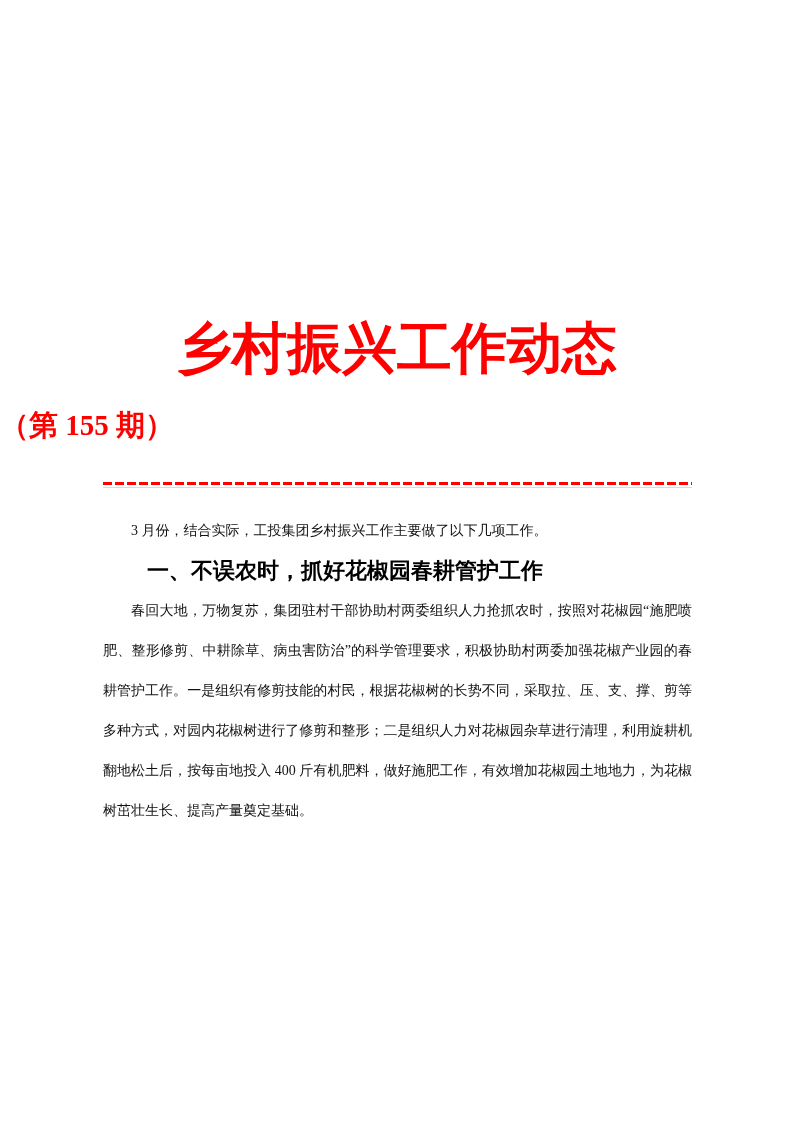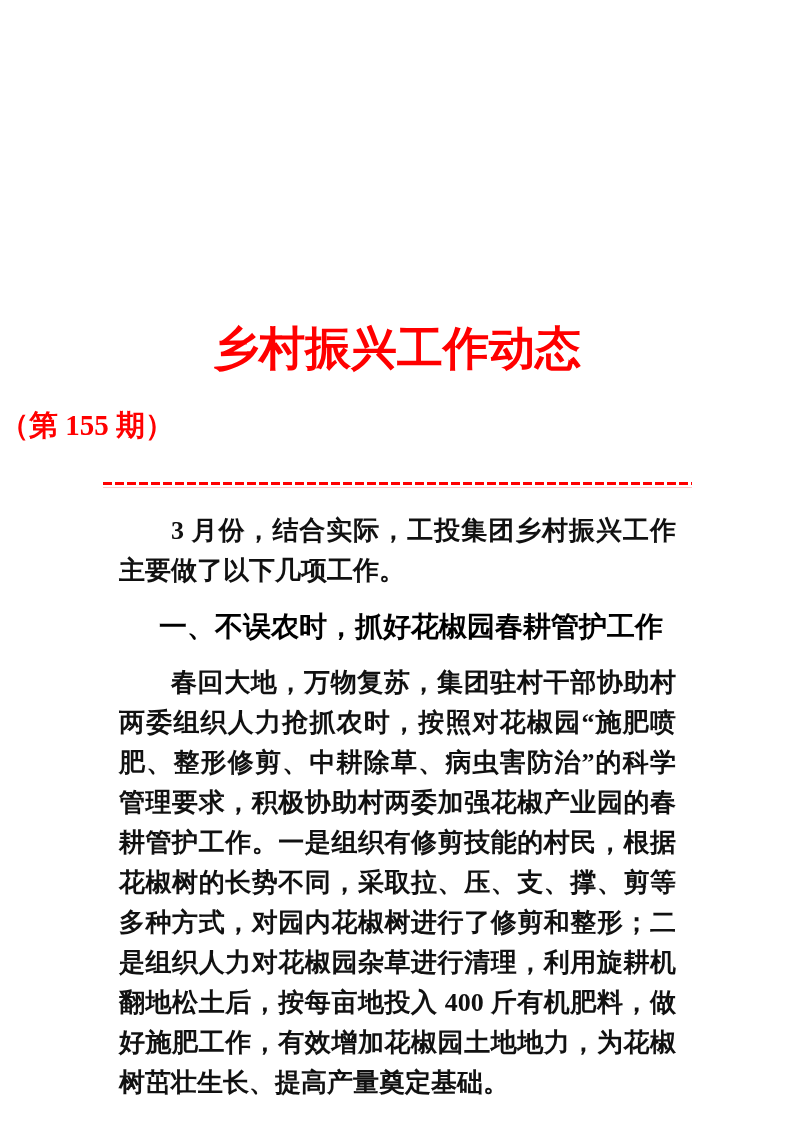--- a/index.html
+++ b/index.html
@@ -15,21 +15,21 @@
     height: 1123px;
     margin: 0 auto;
     background: #ffffff;
     overflow: hidden;
   }
   .doc-title {
     margin: 318px 0 0 0;
     text-align: center;
     color: var(--accent, #ff0000);
     font-weight: bold;
-    font-size: 46px;
+    font-size: 55px;
     line-height: 62px;
     font-family: "Liberation Serif", "DejaVu Serif", serif;
     letter-spacing: 0px;
   }
   .issue-label {
     margin: 28px 0 0 0;
     color: var(--accent, #ff0000);
     font-weight: bold;
     font-size: 29px;
     line-height: 34px;
@@ -50,33 +50,32 @@
   }
   .divider-underline {
     margin-top: 2px;
     height: 1px;
     background: #ffc9c9;
   }
   .content {
     margin: 23px 102px 0 103px;
   }
   .body-par {
-    margin: 16px;
-    font-size: 26px;
+    margin: 0;
+    font-size: 14px;
     line-height: 40px;
     color: #111111;
     text-align: justify;
     text-indent: 2em;
     word-break: break-all;
     font-family: "Liberation Serif", "DejaVu Serif", serif;
-    font-weight: bold;
   }
   .section-heading {
     margin: 0;
-    font-size: 28px;
+    font-size: 22px;
     line-height: 40px;
     font-weight: bold;
     color: #000000;
     text-indent: 2em;
     font-family: "Liberation Sans", "DejaVu Sans", sans-serif;
   }
 </style>
 </head>
 <body>
 

